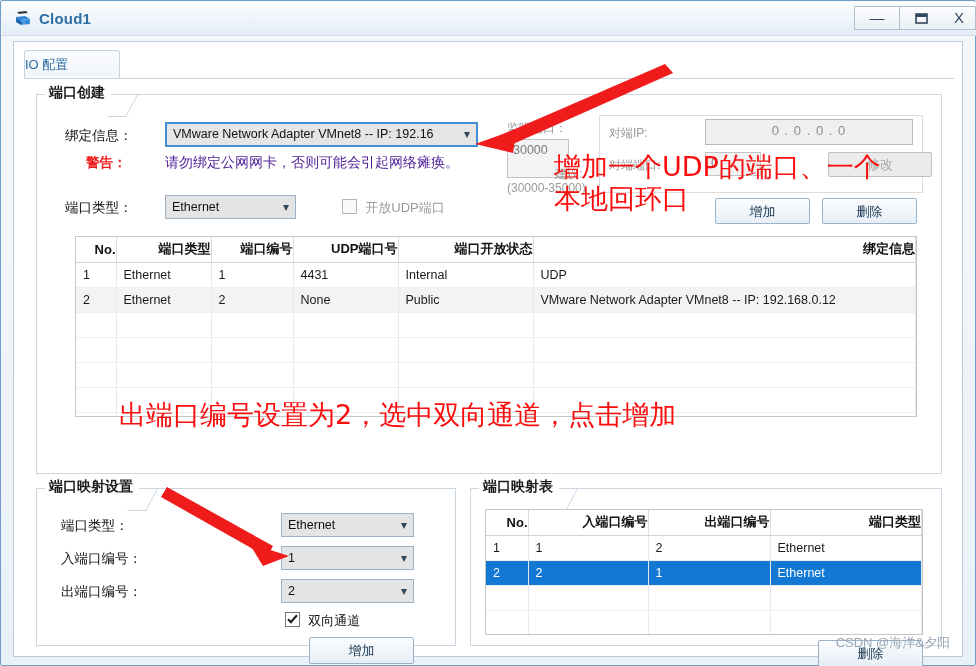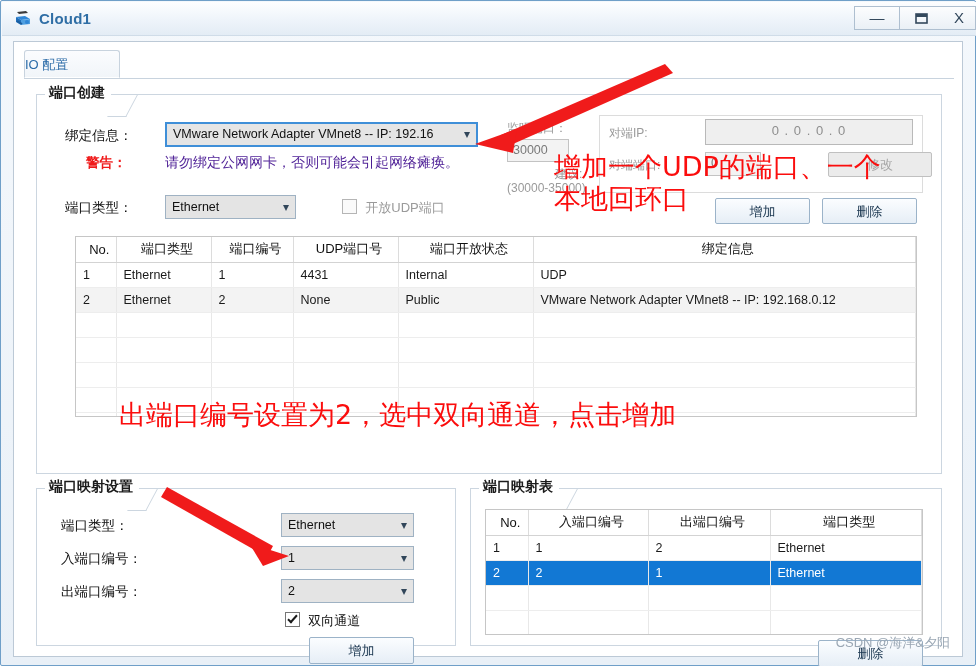--- a/index.html
+++ b/index.html
@@ -236,24 +236,24 @@
   
   .tbl {
     position: absolute;
     box-sizing: border-box;
     border: 1px solid #c6c6c6;
     background: #ffffff;
     overflow: hidden;
   }
   .tbl table { border-collapse: collapse; width: 100%; table-layout: fixed; }
   .tbl th {
-    font-weight: normal;
+    font-weight: bold;
     font-size: 13px;
     color: #111;
-    text-align: center;
+    text-align: right;
     padding: 3px 0 4px 7px;
     border-right: 1px solid #dcdcdc;
     border-bottom: 1px solid #d3d3d3;
     background: #ffffff;
     white-space: nowrap;
     overflow: hidden;
   }
   .tbl td {
     font-size: 12.5px;
     color: #1a1a1a;
@@ -349,21 +349,21 @@
         <span>Ethernet</span>
         <span class="chev">▾</span>
       </div>
 
       <div class="chk-wrap" style="left:305px; top:104px;">
         <span class="chk-box disabled"></span>
         <span class="chk-label disabled">开放UDP端口</span>
       </div>
 
       <span class="lbl-gray" style="left:470px; top:25px;">监听端口：</span>
-      <div class="txt" style="left:470px; top:44px; width:62px; height:23px;">
+      <div class="txt" style="left:470px; top:44px; width:62px; height:39px;">
         <span>30000</span>
       </div>
       <span class="lbl-gray" style="left:470px; top:71px;margin-left:48px;">建议:</span>
       <span class="lbl-gray" style="left:470px; top:86px;">(30000-35000)</span>
 
       <div style="position:absolute; left:562px; top:20px; width:324px; height:78px; border:1px solid #dcdcdc; box-sizing:border-box;"></div>
 
       <span class="lbl-gray" style="left:572px; top:30px;">对端IP:</span>
       <div class="ipbox" style="left:668px; top:24px; width:208px; height:26px;">
         <span>0 . 0 . 0 . 0</span>

